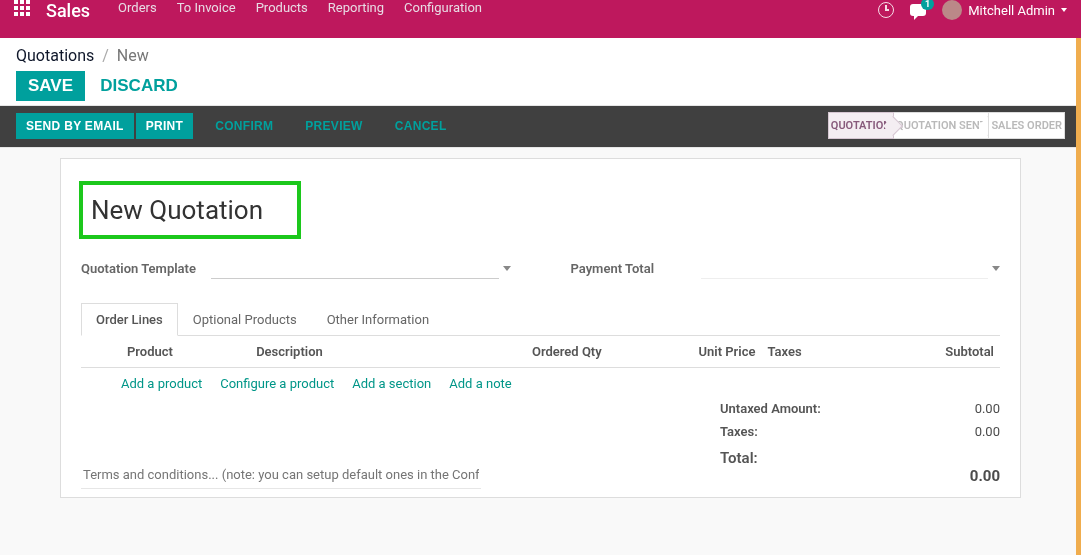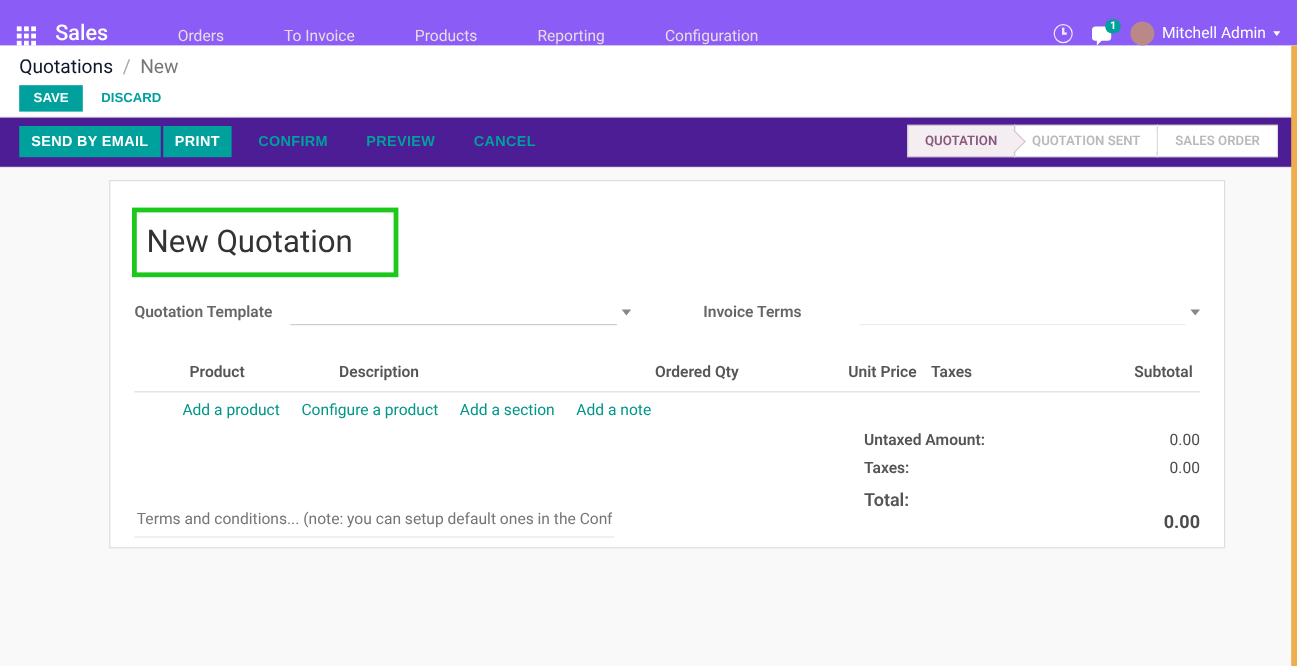--- a/index.html
+++ b/index.html
@@ -9,40 +9,40 @@
     color: #4c4c4c;
     background: #f9f9f9;
     width: 1081px;
     height: 555px;
     overflow: hidden;
     position: relative;
   }
 
   
   .topbar {
-    background: #8b5cf6;
+    background: #be185d;
     color: #fff;
     height: 38px;
     display: flex;
-    align-items: flex-end;
+    align-items: flex-start;
     padding: 0 14px;
   }
   .apps-icon {
     width: 16px; height: 16px;
     display: grid;
     grid-template-columns: repeat(3, 4px);
     grid-template-rows: repeat(3, 4px);
     gap: 2px;
     margin-right: 16px;
     cursor: pointer;
   }
   .apps-icon span { background: #fff; width: 4px; height: 4px; }
   .app-name { font-size: 18px; font-weight: 500; margin-right: 28px; }
   .nav-links { display: flex; gap: 20px; flex: 1; }
-  .nav-link { color: #e8dbe4; font-size: 13px; cursor: pointer; margin-left: 30px; }
+  .nav-link { color: #e8dbe4; font-size: 13px; cursor: pointer; }
   .top-icons { display: flex; align-items: center; gap: 16px; }
   .clock-icon, .chat-icon { width: 16px; height: 16px; opacity: .85; cursor: pointer; position: relative;}
   .clock-icon { border: 1.5px solid #fff; border-radius: 50%; position: relative; }
   .clock-icon::after { content:""; position:absolute; left:6px; top:2px; width:1.5px; height:5px; background:#fff;}
   .clock-icon::before { content:""; position:absolute; left:6px; top:6px; width:4px; height:1.5px; background:#fff;}
   .chat-wrap { position: relative; }
   .chat-bubble { width:16px; height:12px; background:#fff; border-radius:3px; position:relative; }
   .chat-bubble::after { content:""; position:absolute; bottom:-4px; left:4px; border:4px solid transparent; border-top-color:#fff; border-left-color:#fff; width:0;height:0;}
   .chat-badge { position:absolute; top:-6px; right:-8px; background:#00a09d; color:#fff; font-size:9px; padding:1px 4px; border-radius:7px; font-weight:bold;}
   .user { display:flex; align-items:center; gap:6px; cursor:pointer; font-size:13px;}
@@ -52,55 +52,55 @@
   
   .controlbar {
     background: #fff;
     padding: 8px 16px 4px;
     border-bottom: 1px solid #e6e6e6;
   }
   .breadcrumb { font-size: 16px; margin-bottom: 6px; }
   .breadcrumb a { color: #0f172a; text-decoration:none; cursor:pointer;}
   .breadcrumb .sep { color:#aaa; margin: 0 4px;}
   .breadcrumb .current { color:#777; }
-  .btn { display:inline-block; padding: 5px 12px; font-size:11px; font-weight:600; cursor:pointer; border:none; }
+  .btn { display:inline-block; padding: 5px 12px; font-size:17px; font-weight:600; cursor:pointer; border:none; }
   .btn-primary { background:#00a09d; color:#fff; }
   .btn-link { background:transparent; color:#00a09d; }
 
   
   .actionbar {
-    background: #4c1d95;
+    background: #404040;
     padding: 6px 16px 8px;
     display:flex;
     align-items:center;
     border-bottom:1px solid #e6e6e6;
   }
   .actionbar-left { display:flex; gap:0; align-items:center;}
   .actionbar-left .btn { margin-right:2px; text-transform:uppercase; letter-spacing:.3px; font-size:12px; padding:6px 10px;}
   .actionbar .btn-link { margin-left:10px; }
   .statusbar { margin-left:auto; display:flex; }
   .status-step {
-    padding: 6px 14px;
+    padding: 6px 2px;
     font-size: 11px;
     font-weight: 600;
     color: #b9b9b9;
     background: #fff;
     border: 1px solid #ddd;
     position: relative;
     margin-left: -1px;
   }
   .status-step.active { color:#875a7b; background:#f4eef2; border-color:#d6c7d2; z-index:1;}
   .status-step:not(:last-child)::after {
     content:""; position:absolute; right:-7px; top:50%; transform:translateY(-50%) rotate(45deg);
     width:13px; height:13px; background:inherit; border-top:1px solid #ddd; border-right:1px solid #ddd;
   }
   .status-step.active:not(:last-child)::after { border-color:#d6c7d2;}
 
   
-  .sheet-wrap { padding: 10px 60px 0; margin-left: 31px; }
+  .sheet-wrap { padding: 10px 60px 0; }
   .sheet {
     background:#fff;
     border:1px solid #ddd;
     padding: 16px 20px 8px;
   }
   .title-box {
     border: 4px solid #1cc81c;
     display: inline-block;
     padding: 10px 34px 10px 8px;
     margin: 6px 0 18px -2px;
@@ -218,28 +218,33 @@
     <div class="form-grid">
       <div class="form-col">
         <div class="form-row">
           <div class="form-label">Quotation Template</div>
           <input class="form-field" value="" style="">
           <span class="field-caret"></span>
         </div>
       </div>
       <div class="form-col form-col-right">
         <div class="form-row">
-          <div class="form-label">Invoice Terms</div>
+          <div class="form-label">Payment Total</div>
           <input class="form-field" value="" style="">
           <span class="field-caret"></span>
         </div>
       </div>
     </div>
 
     
+    <div class="tabs">
+      <div class="tab active">Order Lines</div>
+      <div class="tab">Optional Products</div>
+      <div class="tab">Other Information</div>
+    </div>
 
     
     <table class="lines">
       <thead>
         <tr>
           <th style="width:40px"></th>
           <th>Product</th>
           <th>Description</th>
           <th class="num">Ordered Qty</th>
           <th class="num">Unit Price</th>

